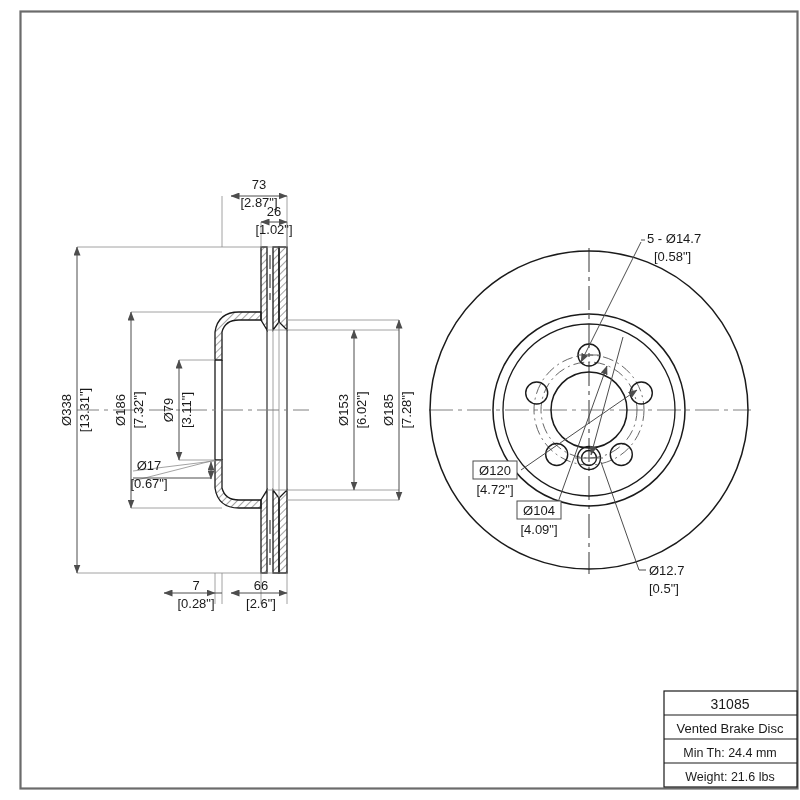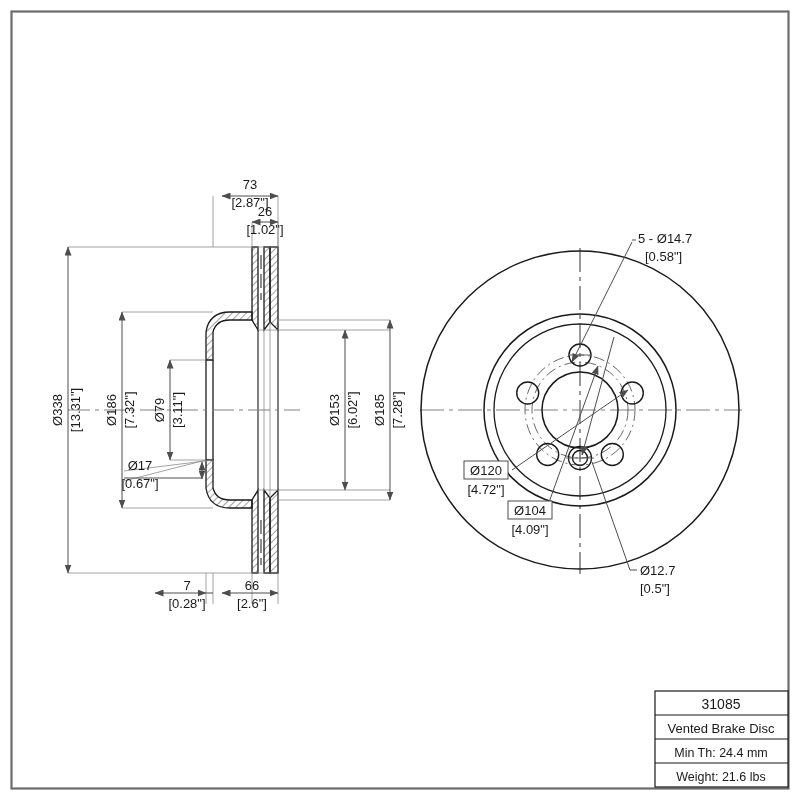--- a/index.html
+++ b/index.html
@@ -1,18 +1,18 @@
 <!DOCTYPE html>
 <html><head>
 <meta charset="utf-8">
 <style>
   html,body{margin:0;padding:0;background:#ffffff;}
   body{width:800px;height:800px;overflow:hidden;
        font-family:"Liberation Sans","DejaVu Sans",sans-serif;}
-  #sheet{position:relative;width:691px;height:800px;background:#fff;}
+  #sheet{position:relative;width:691px;height:800px;background:#fff;margin-left:9px;}
   #drawing{position:absolute;left:0;top:0;width:800px;height:800px;}
   .tb-text{fill:#1a1a1a;font-family:"Liberation Sans","DejaVu Sans",sans-serif;}
 </style>
 </head>
 <body>
 
 <div id="sheet">
 <svg id="drawing" viewBox="0 0 800 800">
   <defs>
     <pattern id="hatch" width="5" height="5" patternTransform="rotate(45)" patternUnits="userSpaceOnUse">

